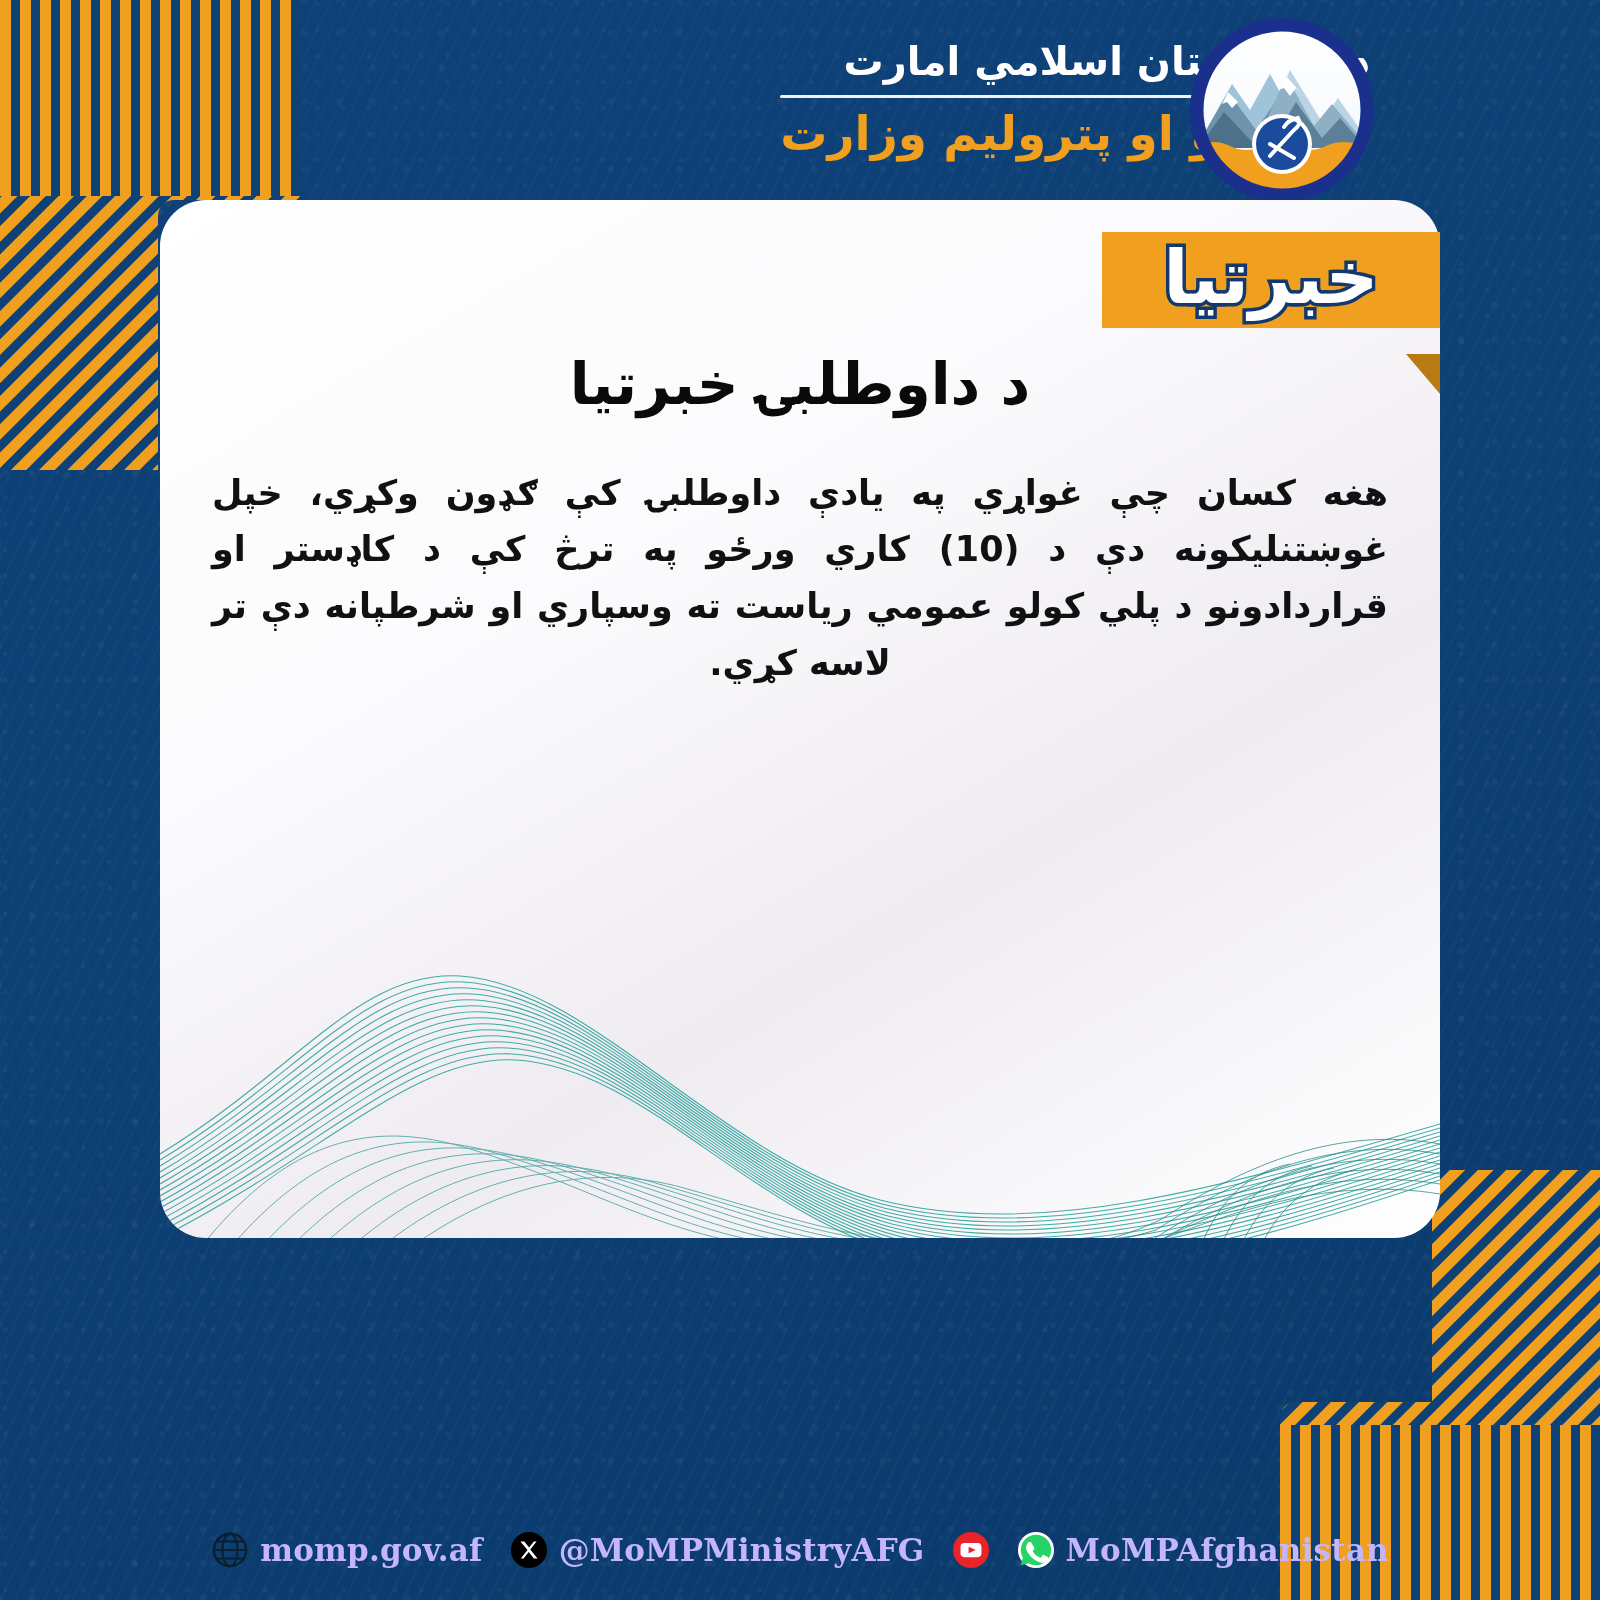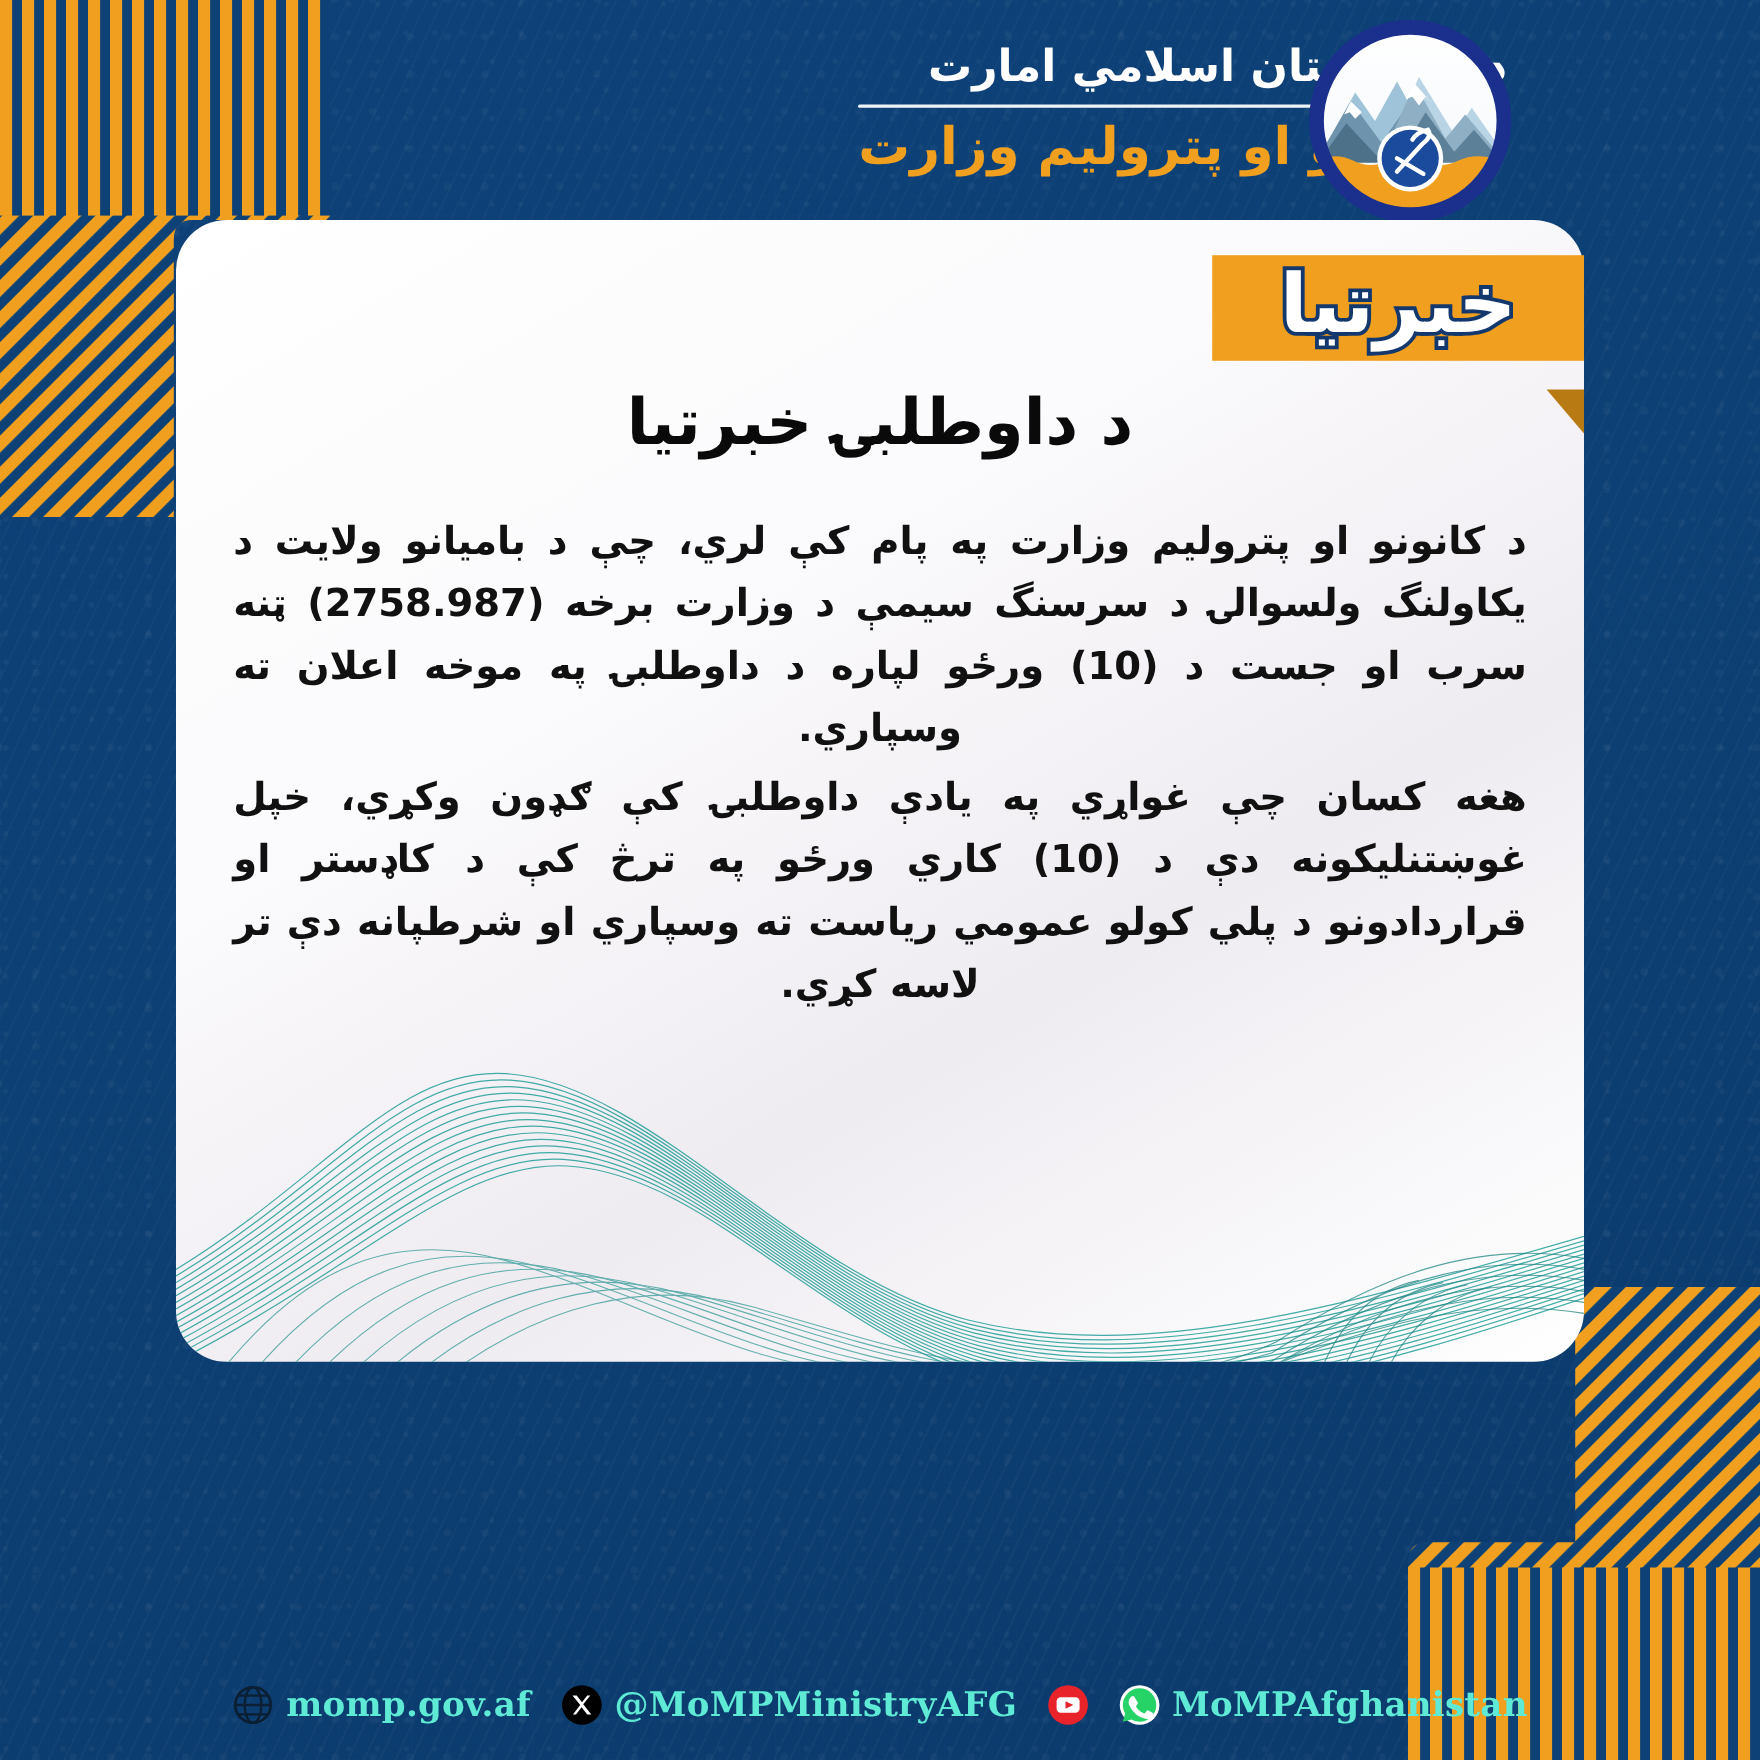--- a/index.html
+++ b/index.html
@@ -106,21 +106,21 @@
 
   
   .footer{
     position:absolute;left:0;bottom:0;width:1600px;height:100px;
     display:flex;align-items:center;justify-content:center;gap:14px;
     direction:ltr;z-index:7;
   }
   .fitem{display:flex;align-items:center;gap:11px;}
   .fitem + .fitem{margin-left:13px;}
   .flabel{
-    color:#5eead4;font-family:"DejaVu Serif","Liberation Serif",serif;
+    color:#c4b5fd;font-family:"DejaVu Serif","Liberation Serif",serif;
     font-size:31px;font-weight:bold;letter-spacing:.2px;white-space:nowrap;text-align:center;
   }
   .ficon{width:38px;height:38px;flex:0 0 38px;display:block;}
 </style>
 </head>
 <body>
 
 <div id="bg"></div>
 
 <svg class="stripe-corner sc-tl" viewBox="0 0 300 470" width="300" height="470" aria-hidden="true">
@@ -251,21 +251,20 @@
       <path d="M1280 246 C1170 228 1070 264 980 300"></path>
       <path d="M1040 300 C1060 250 1090 224 1130 216"></path>
       <path d="M1060 300 C1080 252 1112 226 1152 218"></path>
       <path d="M1080 300 C1100 254 1134 228 1174 220"></path>
       <path d="M1100 300 C1120 256 1156 230 1196 222"></path>
     </g>
   </svg>
 
   <div class="article">
     <h1 class="doc-title">د داوطلبۍ خبرتیا</h1>
-    <p class="para">د کانونو او پترولیم وزارت په پام کې لري، چې د بامیانو ولایت د یکاولنگ ولسوالۍ د سرسنگ سیمې د وزارت برخه (2758.987) ټنه سرب او جست د (10) ورځو لپاره د داوطلبۍ په موخه اعلان ته وسپاري.</p>
     <p class="para">هغه کسان چې غواړي په یادې داوطلبۍ کې ګډون وکړي، خپل غوښتنلیکونه دې د (10) کاري ورځو په ترڅ کې د کاډستر او قراردادونو د پلي کولو عمومي ریاست ته وسپاري او شرطپانه دې تر لاسه کړي.</p>
   </div>
 </div>
 
 <div class="badge-tail"></div>
 <div class="badge">
   <span class="badge-text">خبرتیا</span>
 </div>
 
 <div class="footer">

